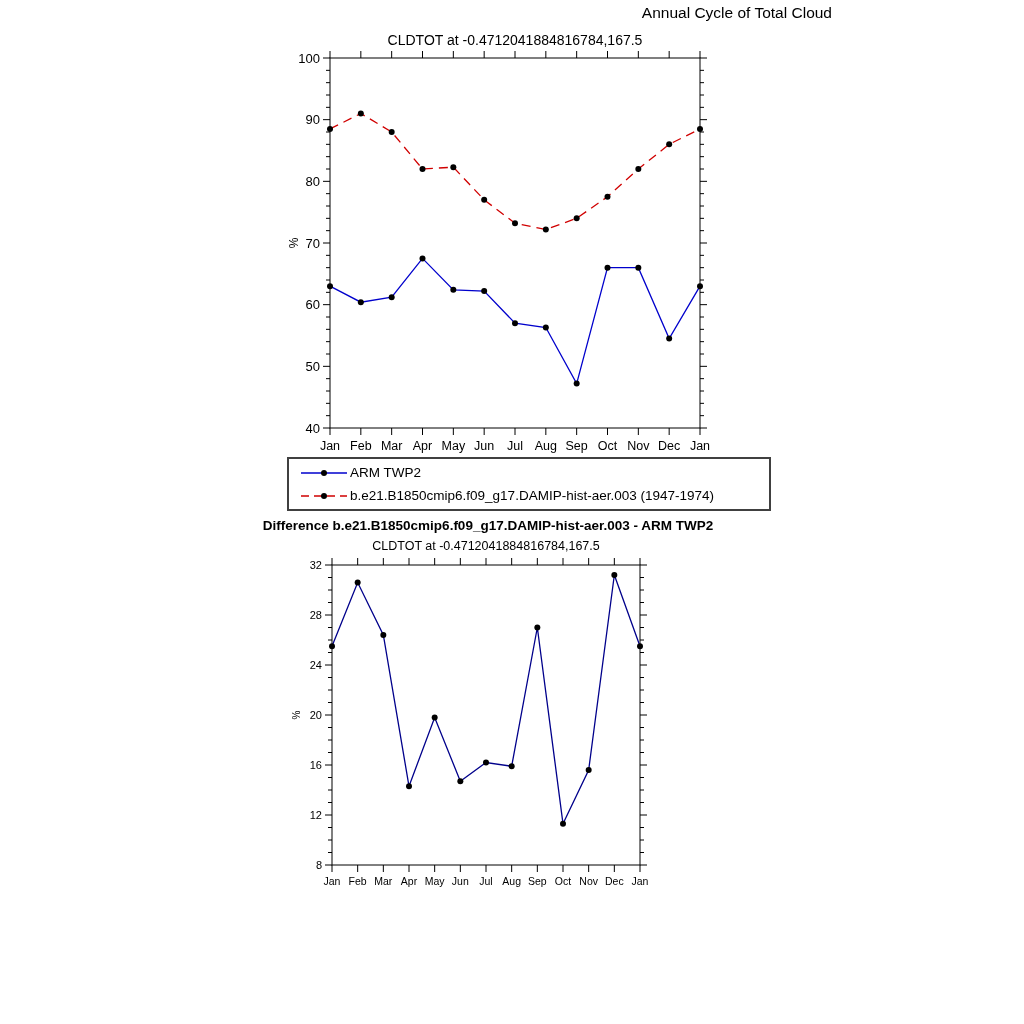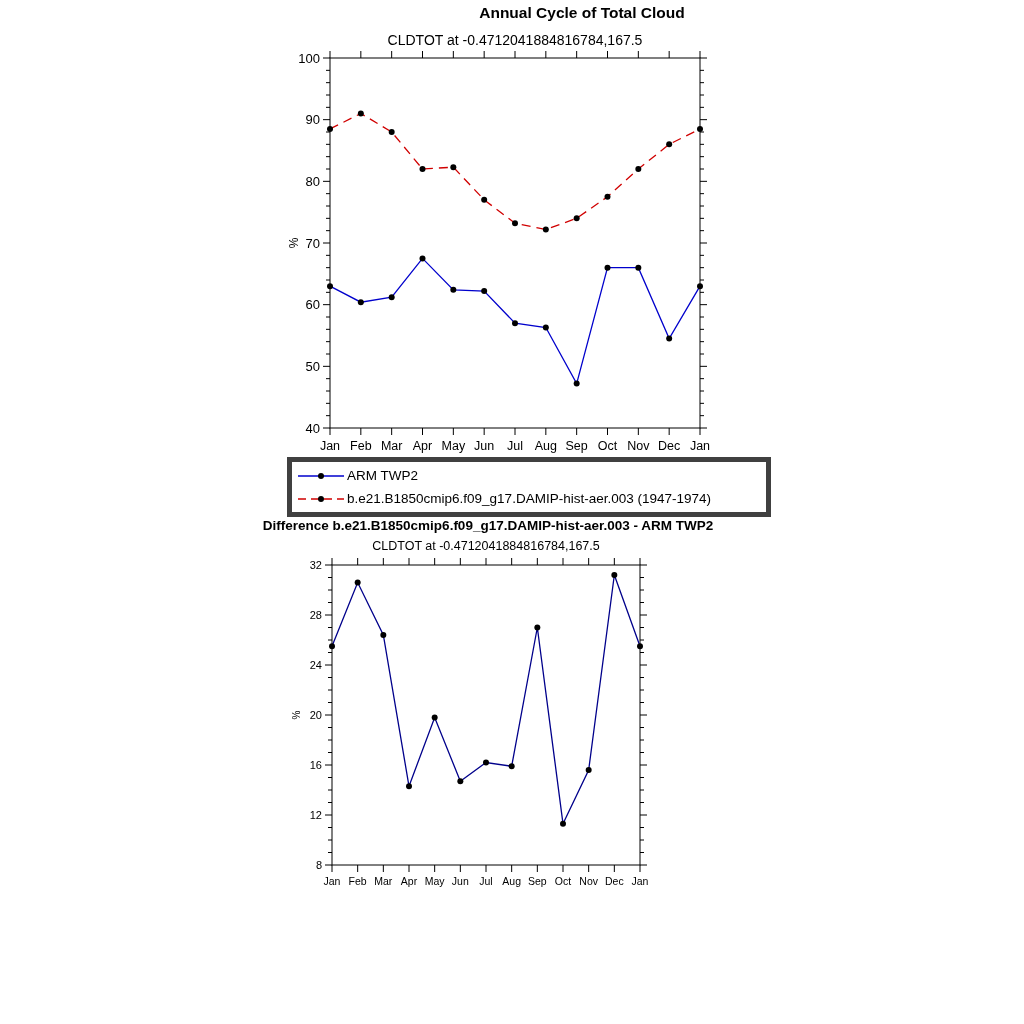--- a/index.html
+++ b/index.html
@@ -2,26 +2,26 @@
 <html><head>
 <meta charset="utf-8">
 <style>
   * { margin:0; padding:0; box-sizing:border-box; }
   html,body { background:#fff; }
   body {
     width:1024px; height:1024px; position:relative;
     font-family:"Liberation Sans", sans-serif; color:#000;
   }
   .abs { position:absolute; }
-  #title1 { left:332px; top:4px; width:500px; text-align:center; font-weight:bold; font-size:15.5px; }
+  #title1 { left:332px; top:4px; width:500px; text-align:right; font-weight:normal; font-size:15.5px; }
   #subtitle1 { left:315px; top:32px; width:400px; text-align:center; font-size:14px; }
   #svg1 { left:280px; top:50px; }
   #legend {
-    left:287px; top:457px; width:484px; border:5px solid #404040; background:#fff;
-    padding:2px 5px;
+    left:287px; top:457px; width:484px; border:2px solid #404040; background:#fff;
+    padding:2px 11px;
   }
   .legend-row { display:flex; align-items:center; height:23px; font-size:13.5px; }
   .legend-sample { width:48px; height:16px; flex:none; }
   .legend-label { margin-left:2px; white-space:nowrap; }
   #title2 { left:238px; top:518px; width:500px; text-align:center; font-weight:bold; font-size:13.5px; }
   #subtitle2 { left:286px; top:539px; width:400px; text-align:center; font-size:12.5px; }
   #svg2 { left:290px; top:557px; }
   svg text { fill:#000; font-family:"Liberation Sans", sans-serif; }
 </style>
 </head>

